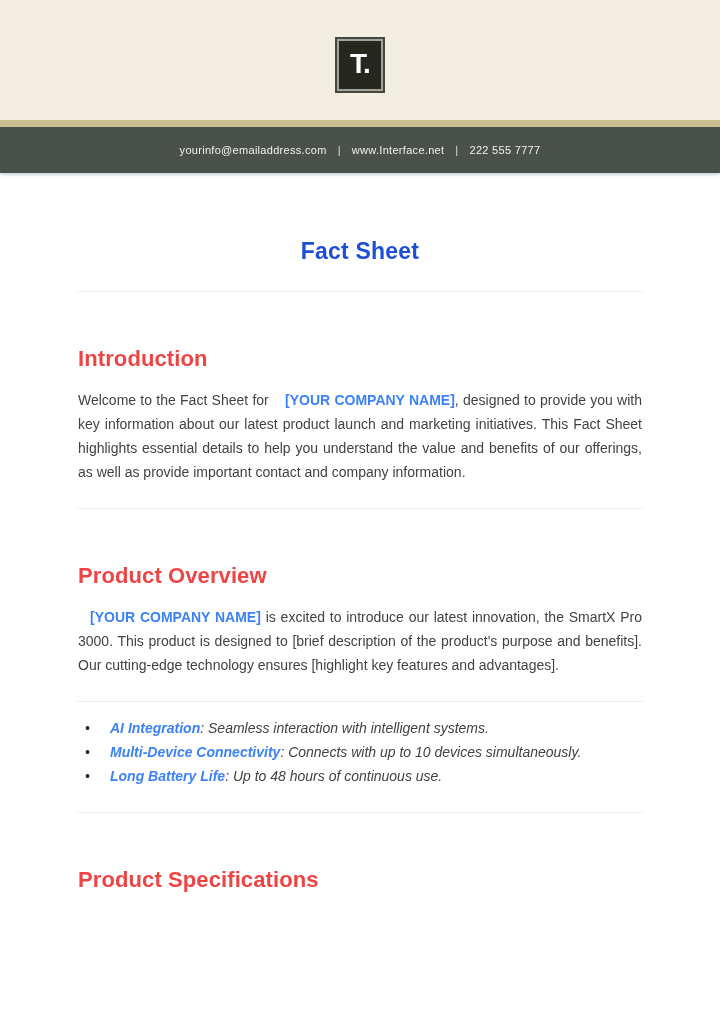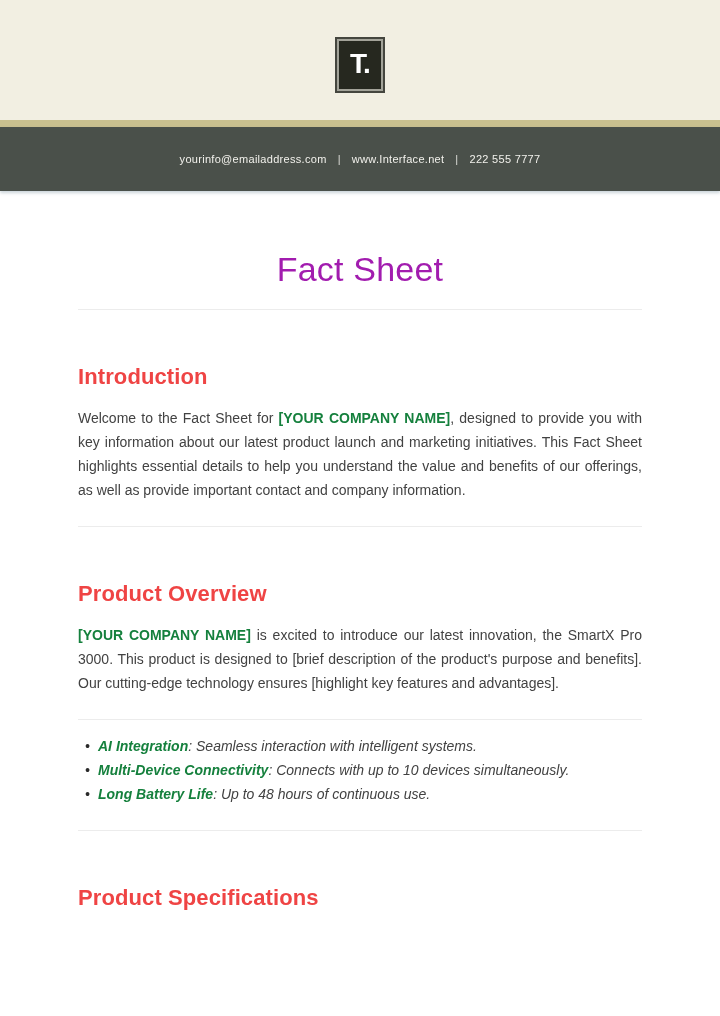--- a/index.html
+++ b/index.html
@@ -23,47 +23,47 @@
     border: 2px solid #45463e;
     box-shadow: inset 0 0 0 2px #a3a399;
     display: flex; align-items: center; justify-content: center;
   }
   .logo span {
     color: #ffffff; font-weight: 800; font-size: 28px;
     letter-spacing: -1px; line-height: 1; padding-bottom: 3px;
   }
   .accent-line { height: 7px; background: #c9c08f; }
   .contact-band {
-    height: 64px; background: #4a504a;
+    height: 46px; background: #4a504a;
     display: flex; align-items: center; justify-content: center; gap: 11px;
     color: #f2f1ec; font-size: 11px; letter-spacing: .3px;
     box-shadow: 0 2px 3px rgba(140,160,172,.45);
     position: relative; z-index: 2;
   }
   .contact-band .sep { opacity: .85; }
 
   
   .content { padding: 62px 78px 0 78px; }
   .doc-title {
-    text-align: center; font-size: 34px; line-height: 32px;
-    font-weight: 400; color: #a21caf; letter-spacing: .2px;
+    text-align: center; font-size: 23px; line-height: 32px;
+    font-weight: 700; color: #1d4ed8; letter-spacing: .2px;
   }
   hr.divider {
     border: none; border-top: 1px solid #ececec;
     margin: 24px 0 0 0;
   }
   h2.section-heading {
     margin: 56px 0 0 0; font-size: 22px; line-height: 22px;
     font-weight: 700; color: #ef4444; letter-spacing: .1px;
   }
   p.body-text {
     margin: 18px 0 0 0; font-size: 14px; line-height: 24px;
     color: #424242; text-align: justify;
   }
-  p.body-text strong, li strong { color: #15803d; font-weight: 700; }
+  p.body-text strong, li strong { color: #3b82f6; font-weight: 700; margin-left: 12px; }
 
   ul.features {
     margin: 14px 0 0 0; list-style: none; padding-left: 7px; font-style: italic;
   }
   ul.features li {
     font-size: 14px; line-height: 24px; color: #424242;
     padding-left: 13px; position: relative;
   }
   ul.features li::before {
     content: "•"; position: absolute; left: 0; top: 0;

